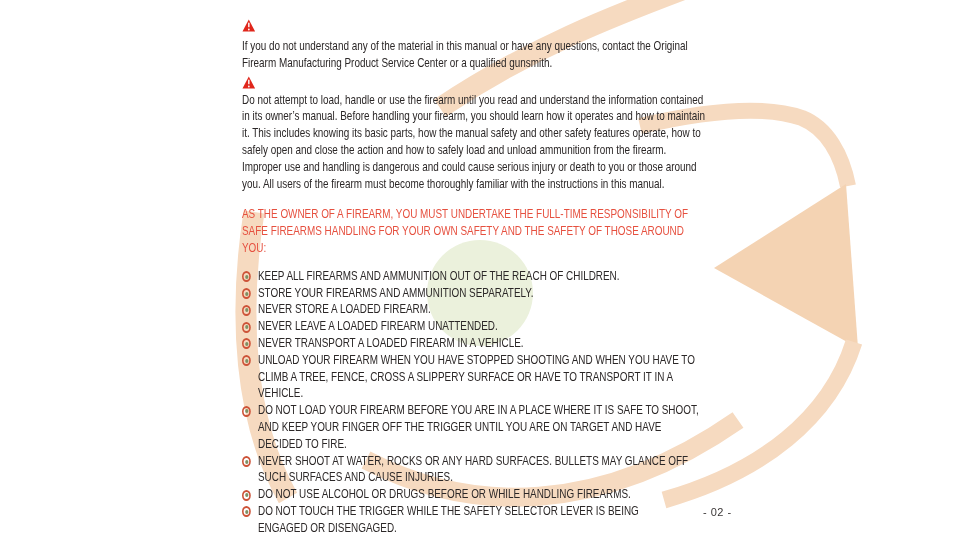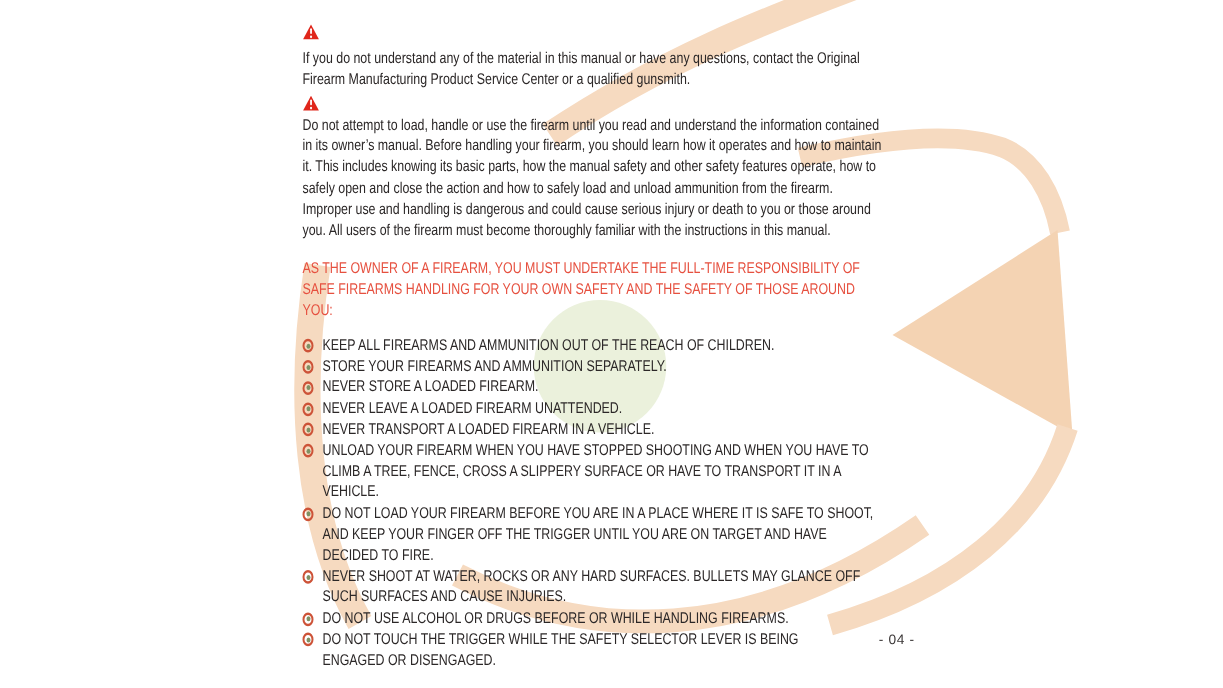--- a/index.html
+++ b/index.html
@@ -149,14 +149,14 @@
           <span class="rule-text lines">DO NOT USE ALCOHOL OR DRUGS BEFORE OR WHILE HANDLING FIREARMS.</span>
         </div>
         <div class="rule">
           <span class="bullet"></span>
           <span class="rule-text lines">DO NOT TOUCH THE TRIGGER WHILE THE SAFETY SELECTOR LEVER IS BEING
 ENGAGED OR DISENGAGED.</span>
         </div>
       </div>
   </div>
 
-  <div class="pagenum">- 04 -</div>
+  <div class="pagenum">- 02 -</div>
 </div>
 
 </body></html>

